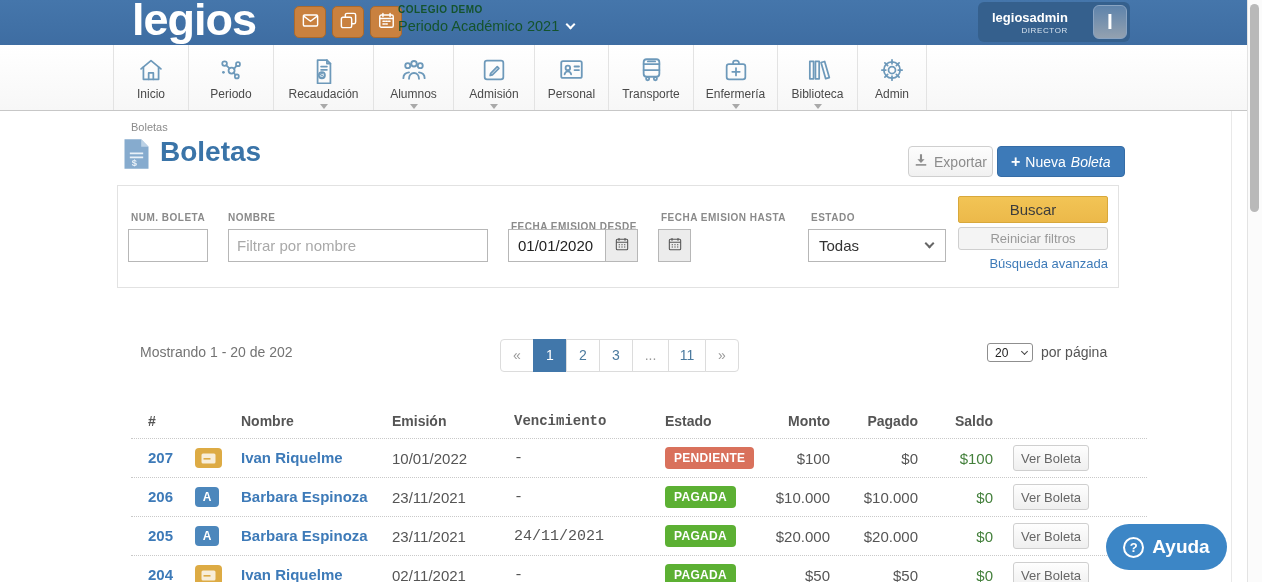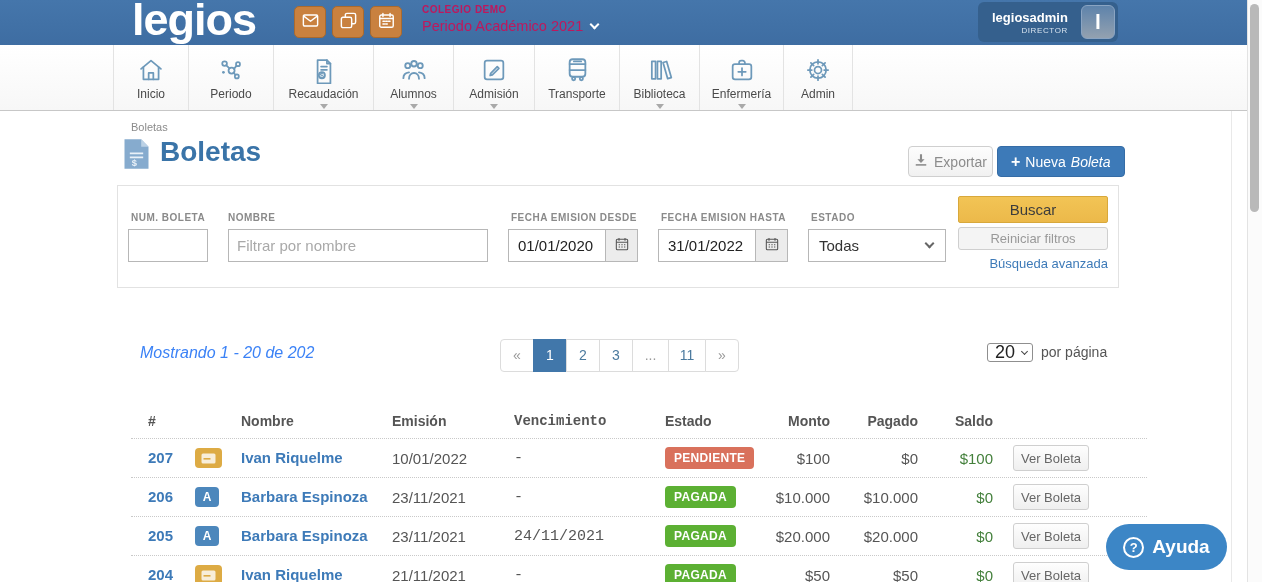--- a/index.html
+++ b/index.html
@@ -8,28 +8,28 @@
 
   
   .topbar { position:absolute; top:0; left:0; width:1247px; height:45px;
             background:linear-gradient(180deg,#4576ab,#3e6da2); z-index:4; }
   .logo { position:absolute; left:132px; top:-6px; font-size:45px; font-weight:bold;
           color:#fff; letter-spacing:-1px; z-index:6; }
   .topbar-actions { position:absolute; left:294px; top:6px; display:flex; gap:6px; z-index:6; }
   .tb-btn { width:32px; height:32px; background:#c9813f; border:1px solid #a96a2f;
             border-radius:5px; display:flex; align-items:center; justify-content:center; }
   .tb-btn svg { stroke:#fff; fill:none; stroke-width:1.8; stroke-linecap:round; stroke-linejoin:round; }
-  .school-block { position:absolute; left:422px; top:4px; color:#be185d; z-index:6; }
+  .school-block { position:absolute; left:398px; top:4px; color:#14532d; z-index:6; }
   .school-name { font-size:10px; font-weight:bold; letter-spacing:.5px; }
   .period-row { display:flex; align-items:center; gap:8px; margin-top:3px; cursor:pointer; }
   .period-label { font-size:14.5px; }
   .chev-down { width:7px; height:7px; border-right:2px solid #fff; border-bottom:2px solid #fff;
                transform:rotate(45deg); margin-top:-4px; }
   .user-chip { position:absolute; left:978px; top:2px; height:40px; background:#35608d;
-               border-radius:6px; display:flex; align-items:center; padding:0 3px 0 14px; gap:13px; z-index:6; }
+               border-radius:6px; display:flex; align-items:center; padding:0 3px 0 14px; gap:25px; z-index:6; }
   .user-names { text-align:right; color:#fff; }
   .user-name { font-size:13px; font-weight:bold; }
   .user-role { font-size:8px; letter-spacing:.6px; color:#d6e2ee; margin-top:1px; }
   .avatar { width:34px; height:34px; border-radius:6px; border:1px solid #8aa4c2;
             background:linear-gradient(180deg,#5e83ab,#93a1b0); color:#fff; font-size:21px;
             font-weight:bold; display:flex; align-items:center; justify-content:center; }
 
   
   .navbar { position:absolute; top:45px; left:0; width:1247px; height:66px;
             background:linear-gradient(180deg,#ffffff,#f7f7f7);
@@ -79,32 +79,32 @@
                 background:linear-gradient(180deg,#f2c455,#ecb94a); border:1px solid #d8a83b;
                 border-radius:2px; font-size:15px; color:#3c3c3c; display:flex; align-items:center;
                 justify-content:center; cursor:pointer; }
   .btn-reiniciar { position:absolute; left:958px; top:227px; width:150px; height:23px;
                    background:#f4f4f4; border:1px solid #cfcfcf; border-radius:3px; font-size:13px;
                    color:#999; display:flex; align-items:center; justify-content:center; cursor:pointer; }
   .link-avanzada { position:absolute; left:958px; top:256px; width:150px; text-align:right;
                    font-size:13px; color:#3d7ab8; cursor:pointer; }
 
   
-  .page-summary { position:absolute; left:140px; top:344px; font-size:16px; color:#3b82f6;font-style:italic; }
+  .page-summary { position:absolute; left:140px; top:344px; font-size:14px; color:#737373; }
   .pager { position:absolute; left:500px; top:339px; display:flex; }
   .pg { height:33px; line-height:31px; text-align:center; border:1px solid #dcdcdc;
         margin-left:-1px; font-size:14px; color:#4b7a9e; background:#fff; cursor:pointer; }
   .pg.arrow, .pg.dots { color:#9a9a9a; }
   .pg.first { border-radius:4px 0 0 4px; margin-left:0; }
   .pg.last { border-radius:0 4px 4px 0; }
   .pg.active { background:#4177aa; border-color:#4177aa; color:#fff; }
   .per-page { position:absolute; left:987px; top:343px; width:46px; height:19px;
               border:1px solid #8f8f8f; border-radius:3px; background:#fff; display:flex;
               align-items:center; justify-content:space-between; padding:0 5px 0 7px;
-              font-size:18px; color:#222; cursor:pointer; }
+              font-size:12px; color:#222; cursor:pointer; }
   .chev-sm { width:5px; height:5px; border-right:1.5px solid #444; border-bottom:1.5px solid #444;
              transform:rotate(45deg); margin-top:-3px; }
   .per-page-label { position:absolute; left:1041px; top:344px; font-size:14px; color:#555; }
 
   
   .tbl { position:absolute; left:131px; top:403px; width:1016px; }
   .trow { display:flex; align-items:center; height:39px; border-bottom:1px dotted #c9c9c9; }
   .thead { height:36px; font-size:14px; font-weight:bold; color:#555; }
   .c1 { width:46px; padding-left:17px; }
   .c2 { width:64px; padding-left:18px; }
@@ -246,52 +246,62 @@
   <div class="nav-item" style="width:81px">
     <span class="nav-icon">
       <svg width="28" height="28" viewBox="0 0 24 24">
           <rect x="4" y="4" width="16" height="16" rx="2"></rect>
           <path d="M9.2 14.8l5.6-5.6 1.4 1.4-5.6 5.6-1.9.5z"></path>
         </svg>
     </span>
     <span class="nav-label">Admisión</span>
     <span class="nav-caret"></span>
   </div>
+  <div class="nav-item" style="width:74px">
+    <span class="nav-icon">
+      <svg width="29" height="29" viewBox="0 0 24 24">
+          <rect x="3.5" y="5" width="17" height="14" rx="1.5"></rect>
+          <circle cx="9" cy="10.7" r="1.9"></circle>
+          <path d="M6.3 16c.4-1.6 1.4-2.4 2.7-2.4s2.3.8 2.7 2.4M14.5 9.5h3.7M14.5 12.5h3.7"></path>
+        </svg>
+    </span>
+    <span class="nav-label">Personal</span>
+  </div>
   <div class="nav-item" style="width:85px">
     <span class="nav-icon">
       <svg width="29" height="29" viewBox="0 0 24 24">
           <rect x="5.5" y="3.5" width="13" height="14.5" rx="2.5"></rect>
           <path d="M5.5 7.5h13M5.5 12.5h13"></path>
           <path d="M9 5.3h6"></path>
           <circle cx="8.8" cy="19.6" r="1.3"></circle>
           <circle cx="15.2" cy="19.6" r="1.3"></circle>
         </svg>
     </span>
     <span class="nav-label">Transporte</span>
   </div>
+  <div class="nav-item" style="width:84px">
+    <span class="nav-icon">
+      <svg width="28" height="28" viewBox="0 0 24 24">
+          <rect x="4" y="7" width="16" height="13" rx="2"></rect>
+          <path d="M9.5 7V5.8A1.8 1.8 0 0 1 11.3 4h1.4a1.8 1.8 0 0 1 1.8 1.8V7"></path>
+          <path d="M12 10.3v6.4M8.8 13.5h6.4"></path>
+        </svg>
+    </span>
+    <span class="nav-label">Enfermería</span>
+    <span class="nav-caret"></span>
+  </div>
   <div class="nav-item" style="width:80px">
     <span class="nav-icon">
       <svg width="28" height="28" viewBox="0 0 24 24">
           <rect x="5" y="4.5" width="3.2" height="15"></rect>
           <rect x="9.8" y="4.5" width="3.2" height="15"></rect>
           <path d="M14.6 5.6l3.1-.9 4 13.8-3.1.9z"></path>
         </svg>
     </span>
     <span class="nav-label">Biblioteca</span>
-    <span class="nav-caret"></span>
-  </div>
-  <div class="nav-item" style="width:84px">
-    <span class="nav-icon">
-      <svg width="28" height="28" viewBox="0 0 24 24">
-          <rect x="4" y="7" width="16" height="13" rx="2"></rect>
-          <path d="M9.5 7V5.8A1.8 1.8 0 0 1 11.3 4h1.4a1.8 1.8 0 0 1 1.8 1.8V7"></path>
-          <path d="M12 10.3v6.4M8.8 13.5h6.4"></path>
-        </svg>
-    </span>
-    <span class="nav-label">Enfermería</span>
     <span class="nav-caret"></span>
   </div>
   <div class="nav-item" style="width:70px">
     <span class="nav-icon">
       <svg width="28" height="28" viewBox="0 0 24 24">
           <circle cx="12" cy="12" r="3"></circle>
           <circle cx="12" cy="12" r="7"></circle>
           <path d="M12 3.3v3.4M12 17.3v3.4M3.3 12h3.4M17.3 12h3.4M5.9 5.9l2.4 2.4M15.7 15.7l2.4 2.4M18.1 5.9l-2.4 2.4M8.3 15.7l-2.4 2.4"></path>
         </svg>
     </span>
@@ -326,36 +336,35 @@
 </div>
 
 <div class="filter-panel"></div>
 
 <div class="f-label" style="left:131px; top:212px;">NUM. BOLETA</div>
 <input class="f-input" style="left: 128px; top: 229px; width: 80px;" value="">
 
 <div class="f-label" style="left:228px; top:212px;">NOMBRE</div>
 <input class="f-input" style="left: 228px; top: 229px; width: 260px;" placeholder="Filtrar por nombre">
 
-<div class="f-label" style="left:511px; top:212px;text-align:center;">FECHA EMISION DESDE</div>
+<div class="f-label" style="left:511px; top:221px;text-align:center;">FECHA EMISION DESDE</div>
 <div class="date-group" style="left:508px; top:229px;">
   <input value="01/01/2020" style="">
   <div class="date-btn">
     <span>
       <svg width="16" height="16" viewBox="0 0 24 24">
           <rect x="3.5" y="5" width="17" height="15.5" rx="1.5"></rect>
           <path d="M7.5 3v4M16.5 3v4M3.5 9.5h17M7 13h2M11 13h2M15 13h2M7 16.5h2M11 16.5h2M15 16.5h2"></path>
         </svg>
     </span>
   </div>
 </div>
 
 <div class="f-label" style="left:661px; top:212px;">FECHA EMISION HASTA</div>
 <div class="date-group" style="left:658px; top:229px;">
-  <input value="31/01/2022" style="">
   <div class="date-btn">
     <span>
       <svg width="16" height="16" viewBox="0 0 24 24">
           <rect x="3.5" y="5" width="17" height="15.5" rx="1.5"></rect>
           <path d="M7.5 3v4M16.5 3v4M3.5 9.5h17M7 13h2M11 13h2M15 13h2M7 16.5h2M11 16.5h2M15 16.5h2"></path>
         </svg>
     </span>
   </div>
 </div>
 
@@ -459,21 +468,21 @@
     <div class="c1"><a class="lnk">204</a></div>
     <div class="c2">
         <span class="badge-card">
       <svg width="15" height="11" viewBox="0 0 15 11">
             <rect x="0.5" y="0.5" width="14" height="10" rx="1.5" fill="rgba(255,255,255,0.8)"></rect>
             <rect x="2.5" y="5" width="7" height="1.6" fill="#ddab44"></rect>
           </svg>
     </span>
       </div>
     <div class="c3"><a class="lnk">Ivan Riquelme</a></div>
-    <div class="c4 cell">21/11/2021</div>
+    <div class="c4 cell">02/11/2021</div>
     <div class="c5 cell">-</div>
     <div class="c6"><span class="status pagada">PAGADA</span></div>
     <div class="c7 money">$50</div>
     <div class="c8 money">$50</div>
     <div class="c9 money green">$0</div>
     <div class="c10">
         <button class="btn-ver">Ver Boleta</button>
       </div>
   </div>
 </div>

